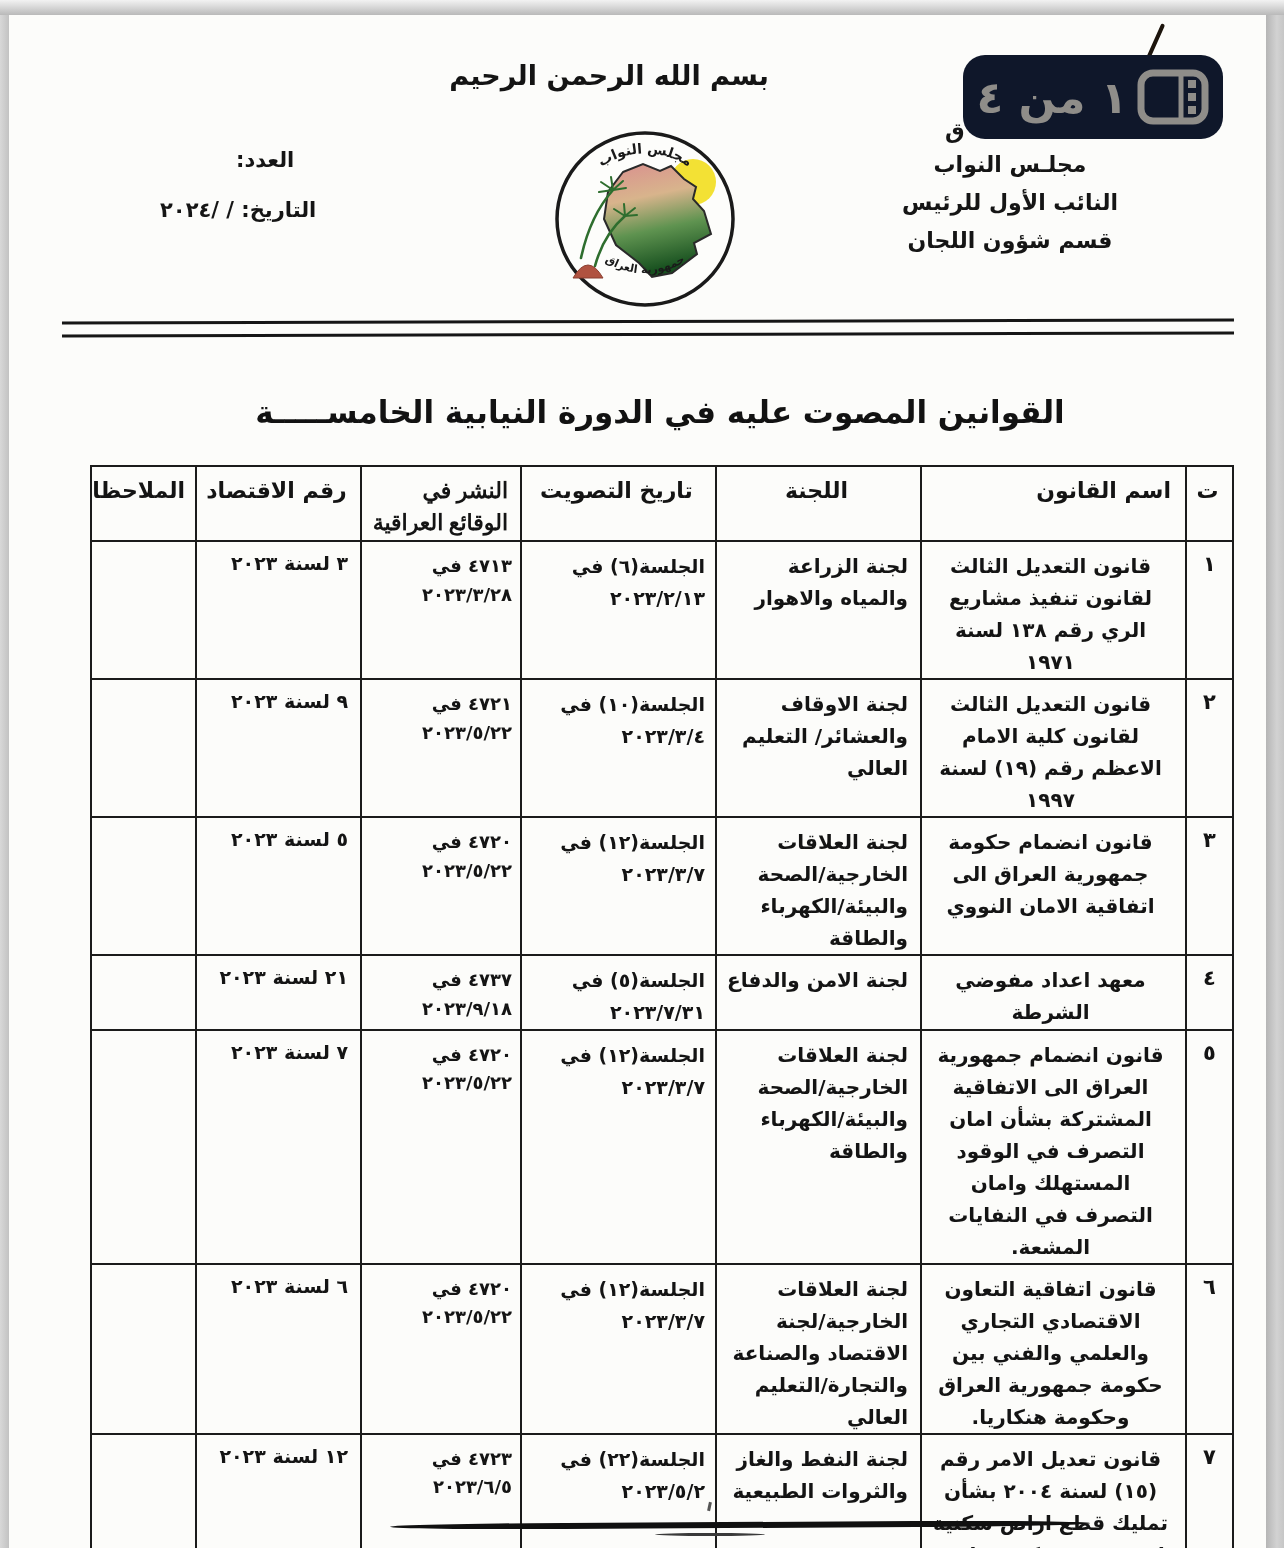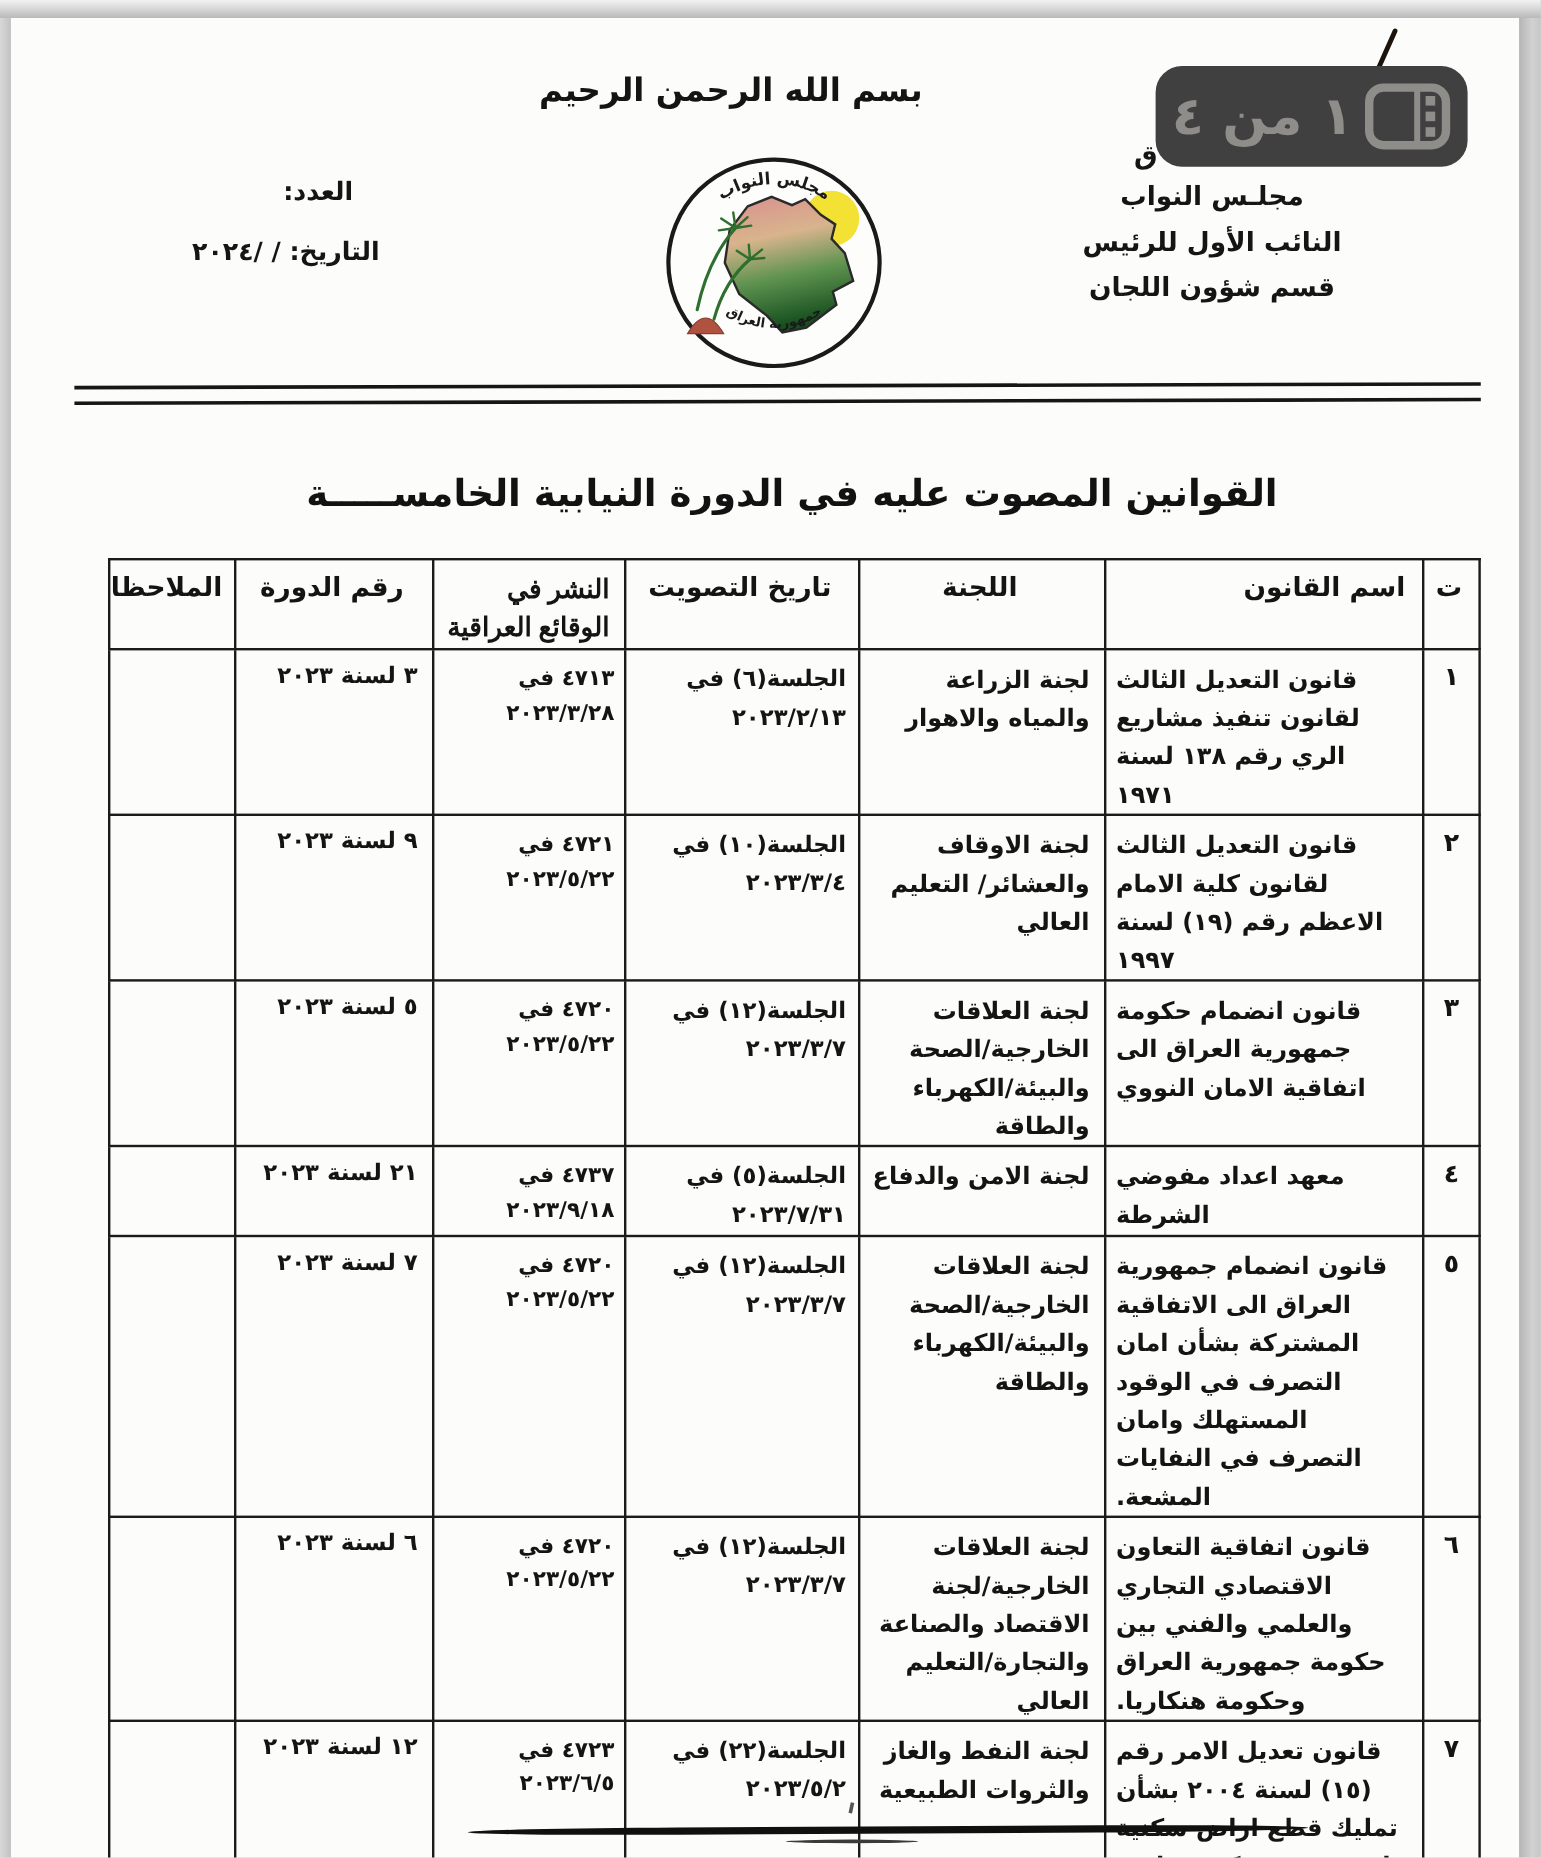--- a/index.html
+++ b/index.html
@@ -18,21 +18,21 @@
   .edge-right{position:absolute;left:1266px;top:15px;width:18px;height:1533px;
     background:linear-gradient(90deg,#b5b5b5,#d2d2d2 60%,#c6c6c6);}
   .page{position:absolute;left:9px;top:15px;width:1257px;height:1533px;background:#fcfcfa;}
 
   
   .slash-mark{position:absolute;left:1152px;top:22px;width:4px;height:46px;
     background:#1c140c;transform:rotate(24deg);border-radius:2px;}
 
   
   .page-badge{position:absolute;left:963px;top:55px;width:260px;height:84px;
-    background:#404040;border-radius:22px;display:flex;align-items:center;
+    background:#0f172a;border-radius:22px;display:flex;align-items:center;
     justify-content:center;gap:8px;direction:rtl;}
   .page-badge .badge-text{font-size:44px;color:#8f8d89;font-weight:bold;letter-spacing:2px;}
 
   
   .bismillah{position:absolute;left:439px;top:60px;width:340px;text-align:center;
     direction:rtl;font-size:27px;font-weight:bold;color:#141414;}
   .hdr-right{position:absolute;left:900px;top:146px;width:220px;text-align:center;
     direction:rtl;font-size:22px;font-weight:bold;color:#151515;line-height:38px;}
   .stray-qaf{position:absolute;left:945px;top:118px;font-size:22px;font-weight:bold;color:#151515;}
   .hdr-num{position:absolute;left:236px;top:148px;direction:rtl;
@@ -61,21 +61,21 @@
   #laws-table th.col-publication{text-align:right;padding-right:12px;font-family:Liberation Serif, serif;}
   #laws-table tbody tr:nth-child(1){height:95px;}
   #laws-table tbody tr:nth-child(2){height:105px;}
   #laws-table tbody tr:nth-child(3){height:125px;}
   #laws-table tbody tr:nth-child(4){height:60px;}
   #laws-table tbody tr:nth-child(5){height:155px;}
   #laws-table tbody tr:nth-child(6){height:135px;}
   #laws-table tbody tr:nth-child(7){height:135px;}
   #laws-table tbody tr:nth-child(8){height:140px;}
   td.col-no{text-align:center;font-size:21px;padding-top:10px;}
-  td.col-law{text-align:left;font-size:20px;line-height:1.6;padding:8px 14px 0 8px;}
+  td.col-law{text-align:center;font-size:20px;line-height:1.6;padding:8px 14px 0 8px;}
   td.col-committee{text-align:right;font-size:20px;line-height:1.6;padding:8px 12px 0 8px;}
   td.col-vote_date{text-align:right;font-size:19px;line-height:1.7;padding:8px 10px 0 8px;}
   td.col-publication{text-align:right;font-size:18px;line-height:1.6;padding:10px 8px 0 6px;}
   td.col-law_number{text-align:right;font-size:19px;padding:10px 12px 0 6px;}
   td.col-notes{}
 
   
   .bottom-swoosh{position:absolute;left:390px;top:1522px;width:700px;height:6px;
     background:#101010;border-radius:50%/100%;transform:rotate(-0.3deg);}
   .bottom-swoosh2{position:absolute;left:655px;top:1533px;width:110px;height:3px;
@@ -163,21 +163,21 @@
         <col style="width:165px">
       <col style="width:105px">
     </colgroup>
     <thead>
       <tr>
         <th class="col-no">ت</th>
         <th class="col-law">اسم القانون</th>
         <th class="col-committee">اللجنة</th>
         <th class="col-vote_date">تاريخ التصويت</th>
         <th class="col-publication">النشر في الوقائع العراقية</th>
-        <th class="col-law_number">رقم الدورة</th>
+        <th class="col-law_number">رقم الاقتصاد</th>
         <th class="col-notes">الملاحظات</th>
       </tr>
     </thead>
     <tbody>
         <tr>
           <td class="col-no">١</td>
           <td class="col-law">قانون التعديل الثالث لقانون تنفيذ مشاريع الري رقم ١٣٨ لسنة ١٩٧١</td>
           <td class="col-committee">لجنة الزراعة والمياه والاهوار</td>
           <td class="col-vote_date">الجلسة(٦) في ٢٠٢٣/٢/١٣</td>
           <td class="col-publication">٤٧١٣ في ٢٠٢٣/٣/٢٨</td>

